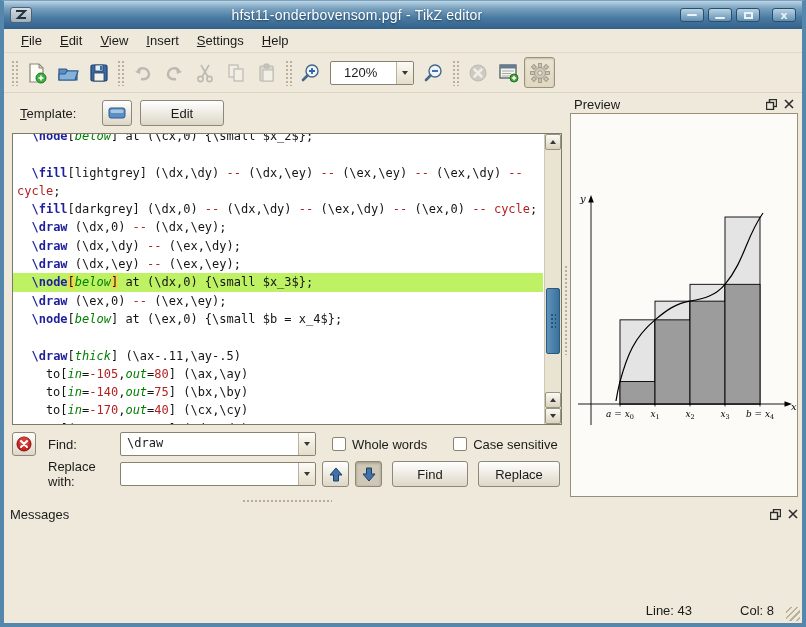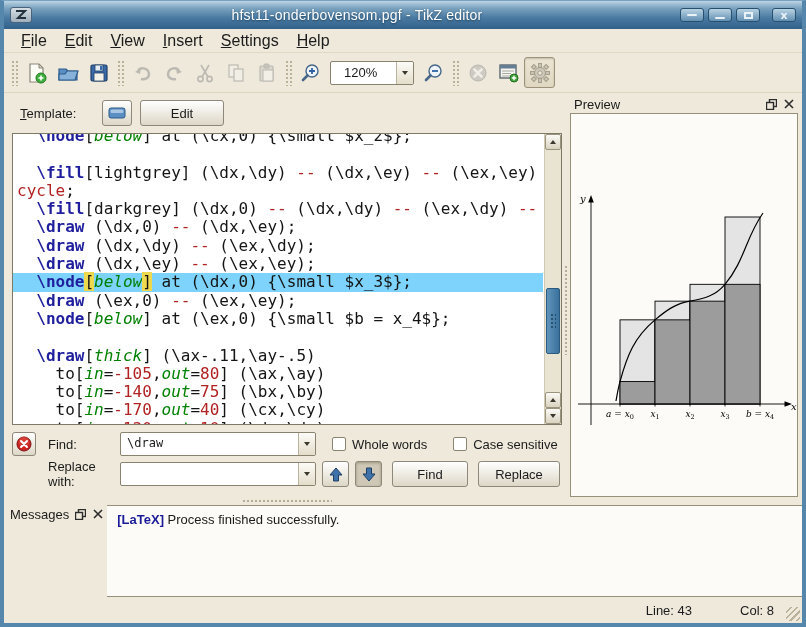--- a/index.html
+++ b/index.html
@@ -19,21 +19,21 @@
   .title-text { flex:1; text-align:center; color:#ffffff; font-size:14px; text-shadow:0 1px 2px rgba(10,40,60,.65); letter-spacing:.2px; }
   .win-btn { width:24px; height:14px; border-radius:3px; margin-left:4px; border:1px solid #27506f;
     background:linear-gradient(#b9d3e3,#628fb2); display:flex; align-items:center; justify-content:center; }
   .win-btn.close { margin-left:12px; }
   .wb-dash { width:10px; height:2px; background:#e9f2f7; border-radius:1px; }
   .wb-square { width:9px; height:7px; border:2px solid #e9f2f7; }
   .wb-x { color:#eaf3f8; font-size:11px; font-weight:bold; line-height:1; font-family:"DejaVu Sans",sans-serif; }
 
   
   .menubar { height:24px; flex:0 0 24px; display:flex; align-items:center; padding-left:8px; background:#eee9db; border-bottom:1px solid #e0d9c6;}
-  .menu-item { padding:3px 9px; font-size:16px; }
+  .menu-item { padding:3px 9px; font-size:13px; }
   .menu-item u { text-decoration:underline; }
 
   
   .toolbar { height:40px; flex:0 0 40px; display:flex; align-items:center; padding:0 4px; background:#eee9db; border-bottom:1px solid #ddd5c0; }
   .tb-handle { width:7px; height:26px; margin:0 3px;
     background-image:radial-gradient(#b9b19a 1px, transparent 1.2px); background-size:4px 4px; }
   .tb-btn { width:31px; height:31px; border-radius:3px; display:flex; align-items:center; justify-content:center; border:1px solid transparent; }
   .tb-btn.disabled { opacity:.5; filter:grayscale(.8); }
   .tb-btn.checked { border:1px solid #9b9278; background:linear-gradient(#ece5d3,#e0d8c2); box-shadow:inset 0 1px 2px rgba(90,80,50,.25); }
   .tb-combo { width:84px; height:24px; background:#fff; border:1px solid #88826e; border-radius:2px; display:flex; margin:0 4px; }
@@ -52,23 +52,23 @@
      font-family:"Liberation Sans",sans-serif; font-size:13px; color:#111; }
   .mini-btn { width:30px; height:26px; margin-left:6px; border:1px solid #8d887a; border-radius:3px;
      background:linear-gradient(#ffffff,#ddd7c6); display:flex; align-items:center; justify-content:center; }
   .btn { height:26px; border:1px solid #8d887a; border-radius:3px; background:linear-gradient(#ffffff,#ddd7c6);
      font-family:"Liberation Sans",sans-serif; font-size:13px; color:#1b1b1b; display:flex; align-items:center; justify-content:center; }
   .edit-btn { width:84px; margin-left:8px; }
 
   
   .editor { flex:1 1 auto; position:relative; border:1px solid #7e7a68; background:#ffffff; overflow:hidden; }
   .code { position:absolute; left:0; top:-7px; right:18px; font-family:"DejaVu Sans Mono",monospace;
-     font-size:16px; line-height:18.3px; white-space:pre; }
+     font-size:12px; line-height:18.3px; white-space:pre; }
   .cl { padding-left:4px; min-height:18.3px; }
-  .cl.cur { background:#7dd3fc; }
+  .cl.cur { background:#bef264; }
   .tk-p { color:#141414; }
   .tk-k { color:#1f1f9e; font-weight:bold; }
   .tk-o { color:#008000; font-style:italic; }
   .tk-r { color:#b22222; }
   .tk-y { background:#eed84e; color:#141414; }
 
   .scrollbar { position:absolute; top:0; right:0; width:17px; height:100%; background:#e9e3d2; border-left:1px solid #cfc8b2; display:flex; flex-direction:column;}
   .sb-btn { height:16px; flex:0 0 16px; background:linear-gradient(#fbfaf6,#d9d2bf); border:1px solid #9a947e; border-radius:2px;
      display:flex; align-items:center; justify-content:center; }
   .sb-track { flex:1; position:relative; }
@@ -103,21 +103,21 @@
   .hsplit::after { content:""; position:absolute; top:2px; left:238px; width:90px; height:4px;
      background-image:radial-gradient(#b5ad97 1px, transparent 1.2px); background-size:4px 4px; }
 
   
   .preview-dock { width:232px; flex:0 0 232px; display:flex; flex-direction:column; padding-right:4px; }
   .dock-header { height:18px; flex:0 0 18px; display:flex; align-items:center; padding:0 2px 0 4px; }
   .dock-title { flex:1; font-size:13px; }
   .dock-icon { width:14px; height:14px; margin-left:4px; display:flex; align-items:center; justify-content:center; color:#2b2b2b; }
   .dock-body { flex:1; border:1px solid #96907b; background:#fcfbf7; position:relative; overflow:hidden; }
 
-  .messages-dock { flex:0 0 92px; display:flex; flex-direction:row; }
+  .messages-dock { flex:0 0 92px; display:flex; flex-direction:column; }
   .messages-dock .dock-header { padding-left:6px; }
   .messages-body { flex:1; border:1px solid #96907b; border-left:none; border-right:none; background:#fcfbf7; padding:6px 10px; font-size:13px; }
   .msg-tag { color:#1b1b9a; font-weight:bold; }
 
   
   .statusbar { height:26px; flex:0 0 26px; display:flex; align-items:center; justify-content:flex-end; background:#eee9db; position:relative; }
   .status-item { margin-right:48px; font-size:13px; }
   .status-item:last-of-type { margin-right:28px; }
   .grip { position:absolute; right:2px; bottom:2px; width:14px; height:14px;
     background:repeating-linear-gradient(135deg, transparent 0 3px, #b9b19a 3px 4.5px); }
@@ -419,23 +419,20 @@
           <rect x="3.5" y="0.5" width="7" height="7" fill="none" stroke="#2b2b2b" stroke-width="1.4"></rect>
           <rect x="0.5" y="3.5" width="7" height="7" fill="#eee9db" stroke="#2b2b2b" stroke-width="1.4"></rect>
         </svg>
       </span>
       <span class="dock-icon">
         <svg width="10" height="10" viewBox="0 0 10 10">
           <path d="M1 1 L9 9 M9 1 L1 9" stroke="#2b2b2b" stroke-width="1.6"></path>
         </svg>
       </span>
     </div>
-    <div class="messages-body">
-      <span class="msg-tag">[LaTeX]</span><span> Process finished successfully.</span>
-    </div>
   </div>
 
   <div class="statusbar">
     <span class="status-item">Line: 43</span>
     <span class="status-item">Col: 8</span>
     <div class="grip"></div>
   </div>
 </div>
 
 </body></html>

